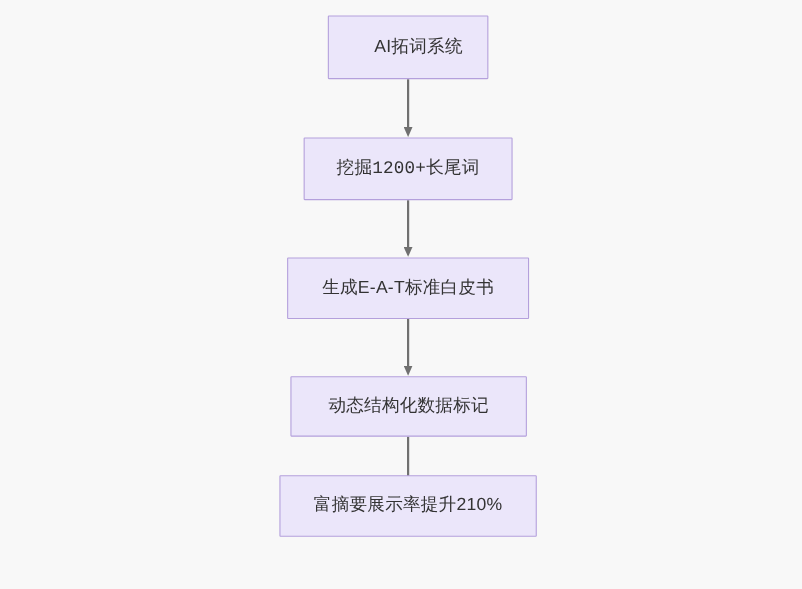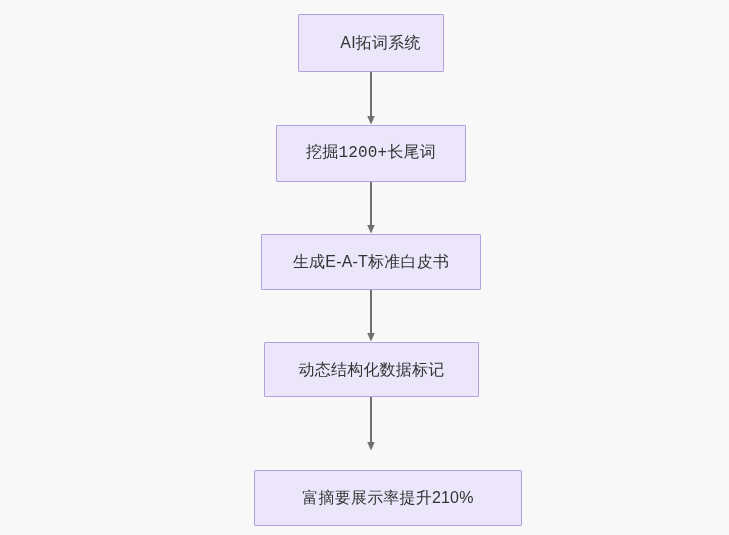--- a/index.html
+++ b/index.html
@@ -42,21 +42,21 @@
     white-space: nowrap;
   }
   .node-label {
     display: block;
   }
   
   #node-0 { left: 298px; top: 14px;  width: 146px; height: 58px; padding-left: 19px; }
   #node-1 { left: 276px; top: 125px; width: 190px; height: 57px; font-family: Liberation Mono, monospace; }
   #node-2 { left: 261px; top: 234px; width: 220px; height: 56px; }
   #node-3 { left: 264px; top: 342px; width: 215px; height: 55px; }
-  #node-4 { left: 254px; top: 470px; width: 268px; height: 56px; }
+  #node-4 { left: 254px; top: 432px; width: 234px; height: 56px; }
 </style>
 </head>
 <body>
 
 <div id="flow-canvas">
 
   <svg id="edge-layer" width="729" height="535" viewBox="0 0 729 535" aria-hidden="true">
     <defs>
       <marker id="arrowhead-down" markerWidth="9" markerHeight="8" refX="1.5" refY="4" orient="auto" markerUnits="userSpaceOnUse">
         <path d="M0,0 L9,4 L0,8 z" fill="#707070"></path>

